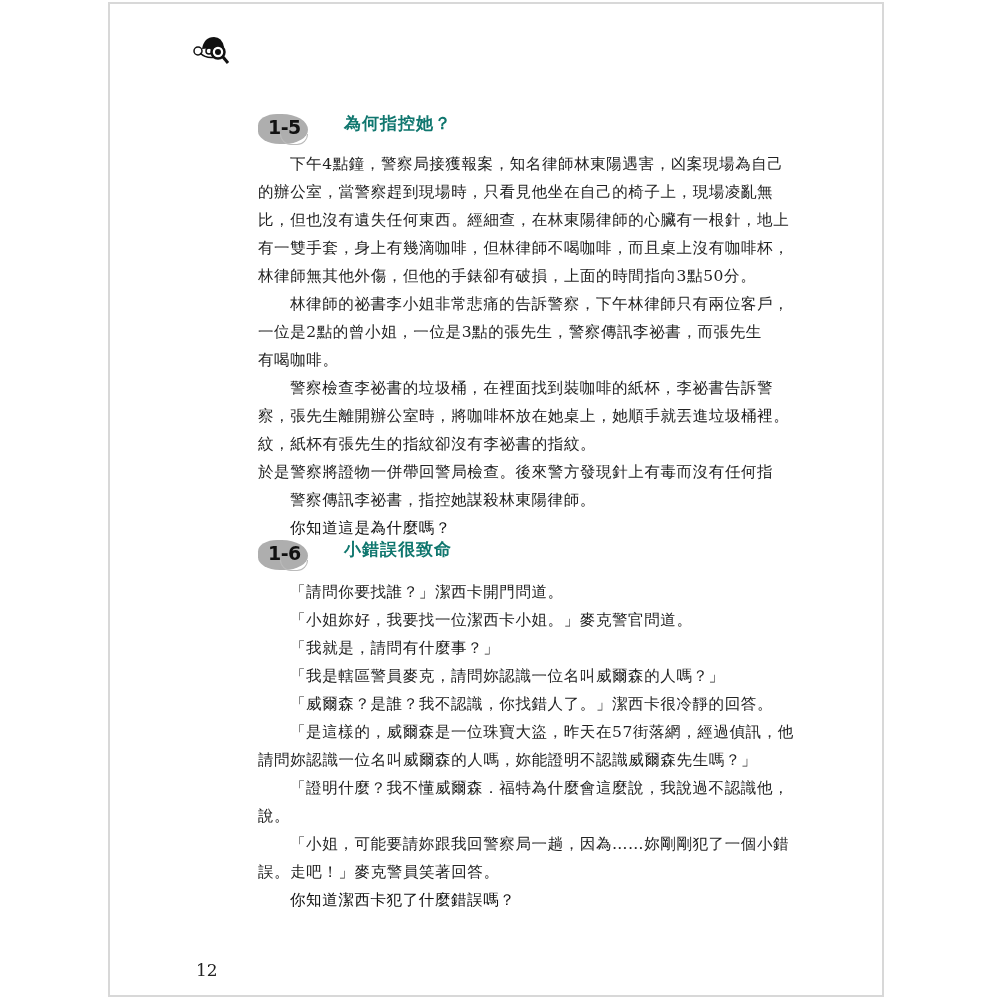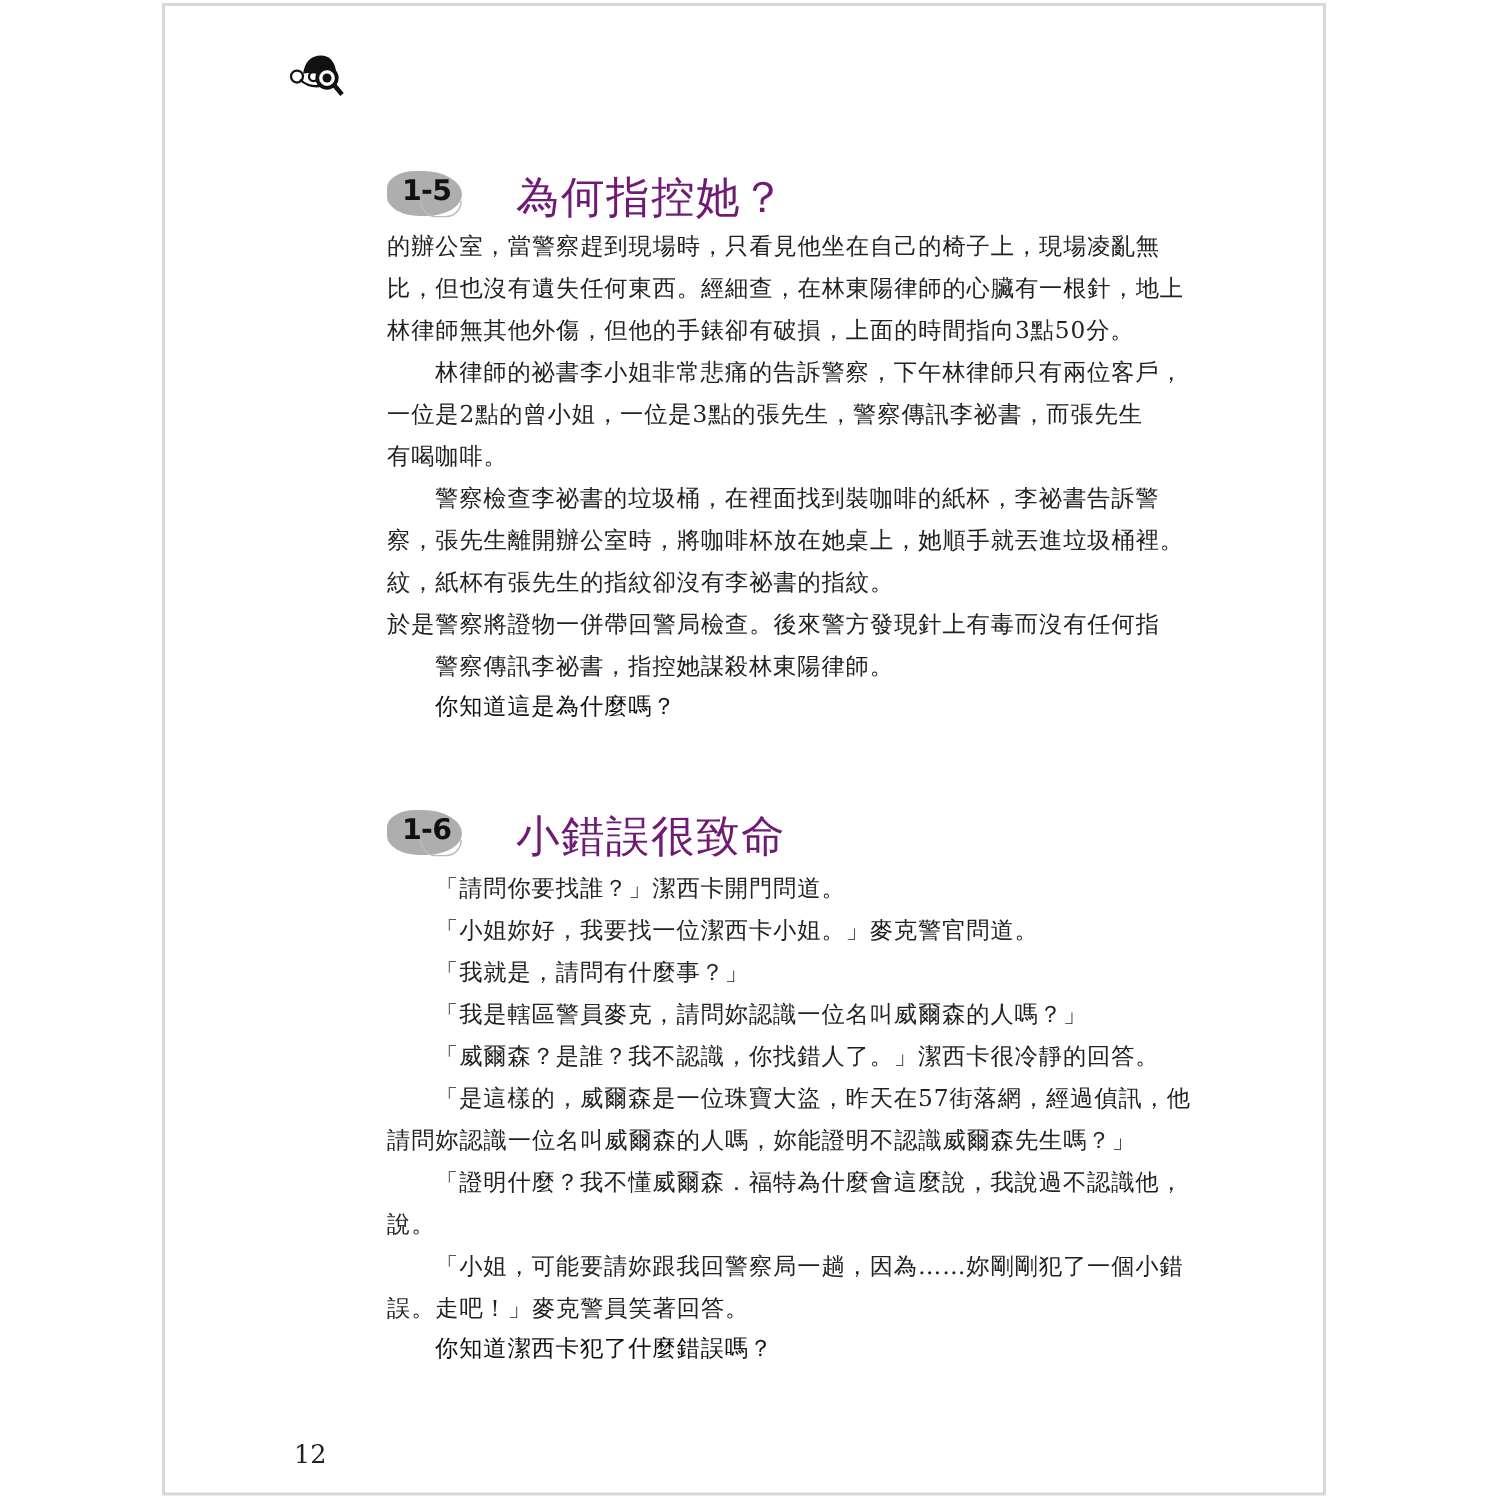--- a/index.html
+++ b/index.html
@@ -10,21 +10,21 @@
           border-right:2px solid #d8d8d8; border-bottom:2px solid #d8d8d8; box-sizing:border-box; }
   .logo { position:absolute; left:192px; top:33px; width:40px; height:36px; }
   .section-head { position:absolute; left:258px; height:36px; display:flex; align-items:flex-start;gap:20px; }
   .badge { position:relative; width:52px; height:34px; margin-right:14px; }
   .badge .blob { position:absolute; left:0; top:2px; width:50px; height:30px;
                  background:#9a9a9a; border-radius:40% 55% 50% 45%; opacity:0.8; }
   .badge .num { position:absolute; left:10px; top:4px; font-family:"DejaVu Sans", sans-serif;
                 font-weight:bold; font-size:19px; color:#111; letter-spacing:-0.5px; }
   .badge .swirl { position:absolute; left:22px; top:22px; width:26px; height:10px;
                   border:1.5px solid #bbb; border-top:none; border-radius:0 0 14px 14px; }
-  .section-title { font-family:"DejaVu Sans", sans-serif; font-weight:normal; font-size:29px; color:#701a75; letter-spacing:1px; }
+  .section-title { font-family:"DejaVu Sans", sans-serif; font-weight:bold; font-size:17px; color:#0f766e; letter-spacing:1px; }
   .para { position:absolute; left:258px; width:490px; font-size:15.5px; line-height:28px;
           letter-spacing:0.6px; text-align:justify; }
   .para .ln { display:block; white-space:nowrap; }
   .para .ln.indent { padding-left:32px; }
   .question { font-family:Liberation Serif, serif; font-weight:500; color:#111; }
   .page-num { position:absolute; left:196px; top:960px; font-size:17px; color:#222;text-align:right; }
 </style>
 </head>
 <body>
 
@@ -45,22 +45,24 @@
 <div class="section-head" style="top:112px;">
   <div class="badge">
     <div class="blob"></div>
       <div class="swirl"></div>
     <span class="num">1-5</span>
   </div>
   <span class="section-title">為何指控她？</span>
 </div>
 
 <div class="para" style="top:150px;">
+  <span class="ln indent">下午4點鐘，警察局接獲報案，知名律師林東陽遇害，凶案現場為自己</span>
   <span class="ln">的辦公室，當警察趕到現場時，只看見他坐在自己的椅子上，現場凌亂無</span>
   <span class="ln">比，但也沒有遺失任何東西。經細查，在林東陽律師的心臟有一根針，地上</span>
+  <span class="ln">有一雙手套，身上有幾滴咖啡，但林律師不喝咖啡，而且桌上沒有咖啡杯，</span>
   <span class="ln">林律師無其他外傷，但他的手錶卻有破損，上面的時間指向3點50分。</span>
   <span class="ln indent">林律師的祕書李小姐非常悲痛的告訴警察，下午林律師只有兩位客戶，</span>
   <span class="ln">一位是2點的曾小姐，一位是3點的張先生，警察傳訊李祕書，而張先生</span>
   <span class="ln">有喝咖啡。</span>
   <span class="ln indent">警察檢查李祕書的垃圾桶，在裡面找到裝咖啡的紙杯，李祕書告訴警</span>
   <span class="ln">察，張先生離開辦公室時，將咖啡杯放在她桌上，她順手就丟進垃圾桶裡。</span>
   <span class="ln">紋，紙杯有張先生的指紋卻沒有李祕書的指紋。</span>
   <span class="ln">於是警察將證物一併帶回警局檢查。後來警方發現針上有毒而沒有任何指</span>
   <span class="ln indent">警察傳訊李祕書，指控她謀殺林東陽律師。</span>
   <span class="ln indent question">你知道這是為什麼嗎？</span>

